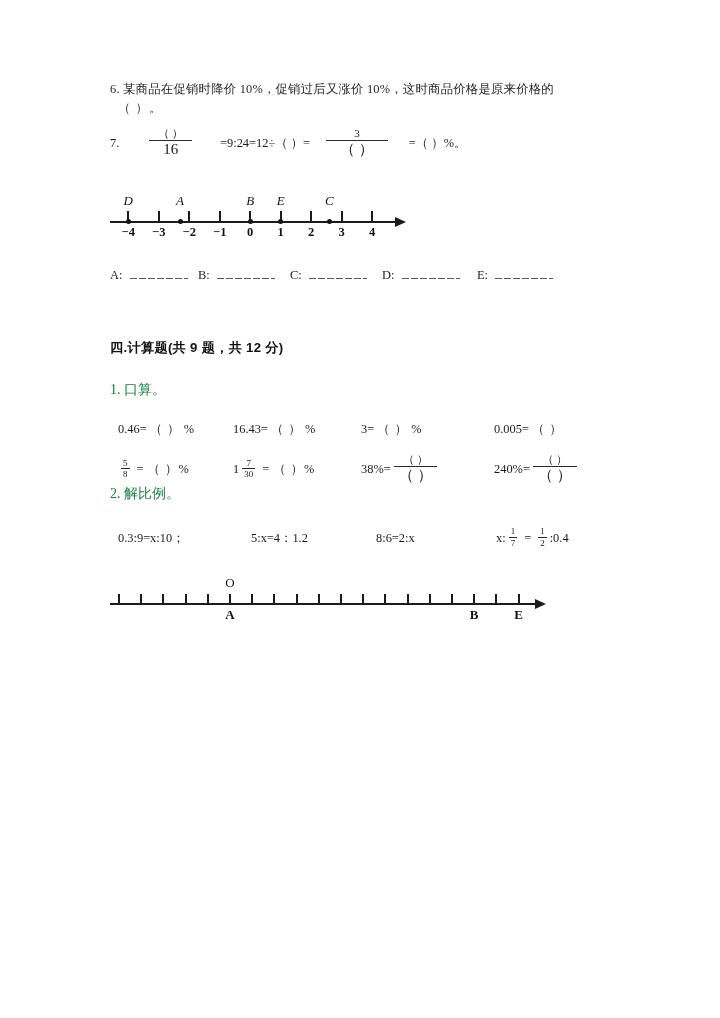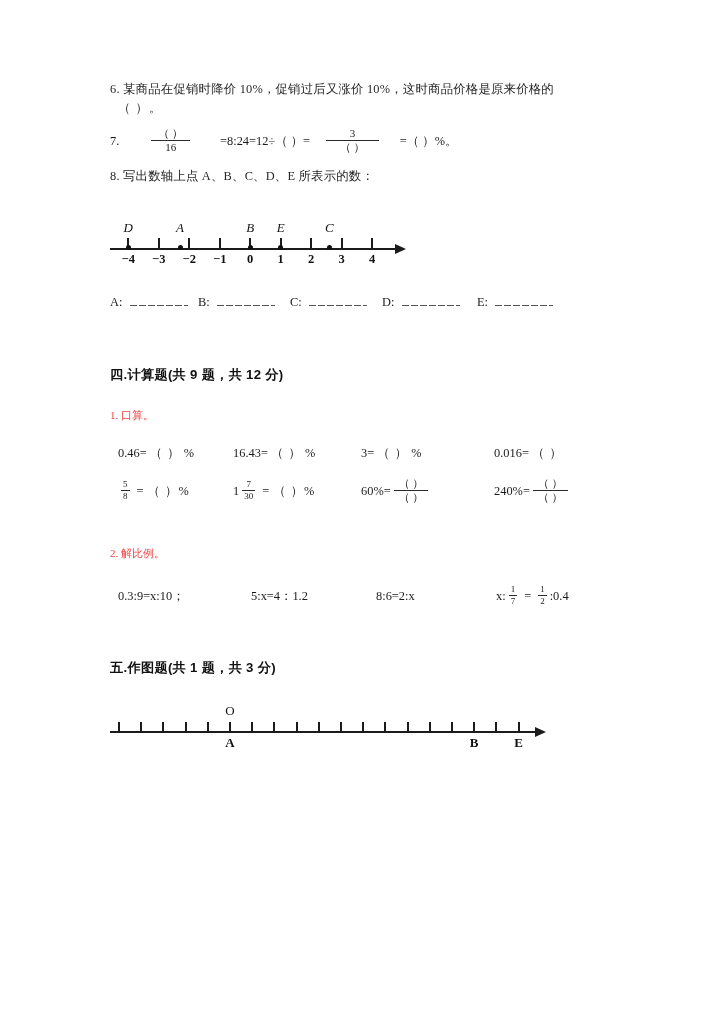--- a/index.html
+++ b/index.html
@@ -35,42 +35,42 @@
     color: #262626;
   }
   .section-title {
     font-size: 13.2px;
     font-weight: bold;
     letter-spacing: 0.3px;
     color: #111;
     font-family: "Liberation Sans", "DejaVu Sans", sans-serif;
   }
   .sub-q {
-    font-size: 11px;
-    color: #ef4444;
+    font-size: 14px;
+    color: #15803d;
   }
   .paren { letter-spacing: 1px; }
 
   
   .frac {
     display: inline-flex;
     flex-direction: column;
     align-items: center;
     vertical-align: middle;
     margin: 0 3px;
     position: relative;
     top: -1px;
   }
   .frac .num {
     font-size: 11px;
     line-height: 1.15;
     padding: 0 5px;
   }
   .frac .den {
-    font-size: 11px;
+    font-size: 15px;
     line-height: 1.15;
     padding: 0 5px;
     border-top: 1px solid #2a2a2a;
   }
   .frac.wide .num, .frac.wide .den { padding: 0 14px; }
   .frac.small .num, .frac.small .den { font-size: 9px; padding: 0 2px; }
 
   .mixed {
     display: inline-flex;
     align-items: center;
@@ -160,32 +160,28 @@
         <span class="paren">（          ）。</span>
       </div>
     </div>
 
     <div class="row" style="margin-top:10px;align-items:center;">
       <span class="cell" style="margin-right:22px;">7.</span>
       <span class="frac wide">
         <span class="num">（    ）</span>
         <span class="den">16</span>
       </span>
-      <span class="cell" style="margin-left:20px;">=8:24=12÷（        ）=</span>
+      <span class="cell" style="margin-left:20px;">=9:24=12÷（        ）=</span>
       <span class="frac wide" style="margin-left:16px;">
         <span class="num">3</span>
         <span class="den">（    ）</span>
       </span>
       <span class="cell" style="margin-left:18px;">=（        ）%。</span>
     </div>
 
-    <div class="q-line" style="margin-top:12px;">
-      <span>8.</span>
-      <span>写出数轴上点 A、B、C、D、E 所表示的数：</span>
-    </div>
 
     <div class="numline-wrap" style="height:62px;margin-top:28px;position:relative;">
       <div class="axis" style="left:0px;top:34px;width:285px;"></div>
       <div class="arrow-head" style="left:285px;top:30px;"></div>
 
       <div id="top-ticks">
           <div class="tick" style="left: 17.2888px; top: 24px; height: 11px;"></div>
           <div class="axis-label" style="left: 18.2888px; top: 38px;">−4</div>
           <div class="tick" style="left: 47.7701px; top: 24px; height: 11px;"></div>
           <div class="axis-label" style="left: 48.7701px; top: 38px;">−3</div>
@@ -258,21 +254,21 @@
         <span>16.43=</span>
         <span class="paren">（      ）</span>
         <span>%</span>
       </span>
       <span class="cell" style="width:133px;">
         <span>3=</span>
         <span class="paren">（      ）</span>
         <span>%</span>
       </span>
       <span class="cell">
-        <span>0.016=</span>
+        <span>0.005=</span>
         <span class="paren">（      ）</span>
         <span></span>
       </span>
     </div>
 
     <div class="row" style="margin-top:16px;padding-left:8px;">
       <span class="cell" style="width:115px;display:flex;align-items:center;">
         <span class="frac small">
           <span class="num">5</span>
           <span class="den">8</span>
@@ -287,38 +283,38 @@
           <span class="frac small">
             <span class="num">7</span>
             <span class="den">30</span>
           </span>
         </span>
         <span style="margin:0 4px;">=</span>
         <span class="paren">（      ）</span>
         <span>%</span>
       </span>
       <span class="cell" style="width:133px;display:flex;align-items:center;">
-        <span>60%</span>
+        <span>38%</span>
         <span>=</span>
         <span class="frac">
           <span class="num">（      ）</span>
           <span class="den">（      ）</span>
         </span>
       </span>
       <span class="cell" style="display:flex;align-items:center;">
         <span>240%</span>
         <span>=</span>
         <span class="frac">
           <span class="num">（      ）</span>
           <span class="den">（      ）</span>
         </span>
       </span>
     </div>
 
-    <div class="sub-q" style="margin-top:42px;">
+    <div class="sub-q" style="">
       <span>2.</span>
       <span>解比例。</span>
     </div>
 
     <div class="row" style="margin-top:24px;padding-left:8px;">
       <span class="cell" style="width:133px;">0.3:9=x:10；</span>
       <span class="cell" style="width:125px;">5:x=4：1.2</span>
       <span class="cell" style="width:120px;">8:6=2:x</span>
       <span class="cell" style="display:flex;align-items:center;">
         <span>x:</span>
@@ -328,21 +324,20 @@
         </span>
         <span style="margin:0 4px;">=</span>
         <span class="frac small">
           <span class="num">1</span>
           <span class="den">2</span>
         </span>
         <span>:0.4</span>
       </span>
     </div>
 
-    <div class="section-title" style="margin-top:52px;">五.作图题(共 1 题，共 3 分)</div>
 
     <div style="margin-top:24px;">
     </div>
 
     <div class="numline-wrap" style="height:56px;margin-top:26px;position:relative;">
       <div class="axis" style="left:0px;top:28px;width:425px;"></div>
       <div class="arrow-head" style="left:425px;top:24px;"></div>
       <div id="bottom-ticks">
           <div class="tick" style="left: 8px; top: 19px; height: 10px;"></div>
           <div class="tick" style="left: 30.2px; top: 19px; height: 10px;"></div>

